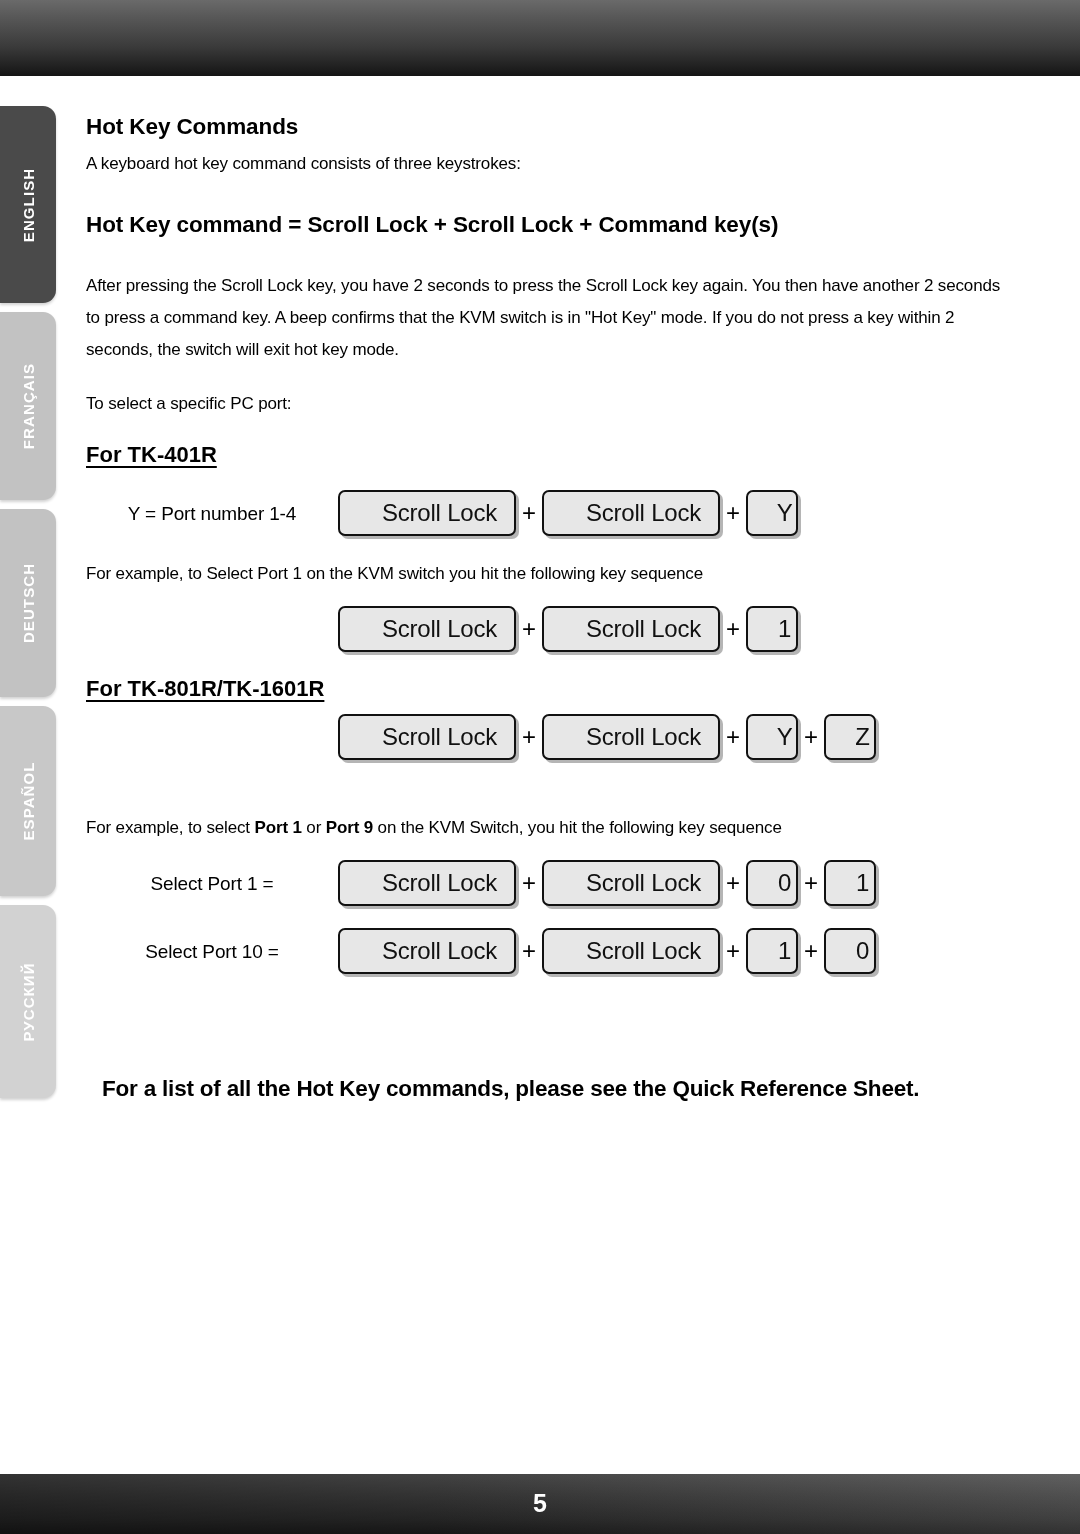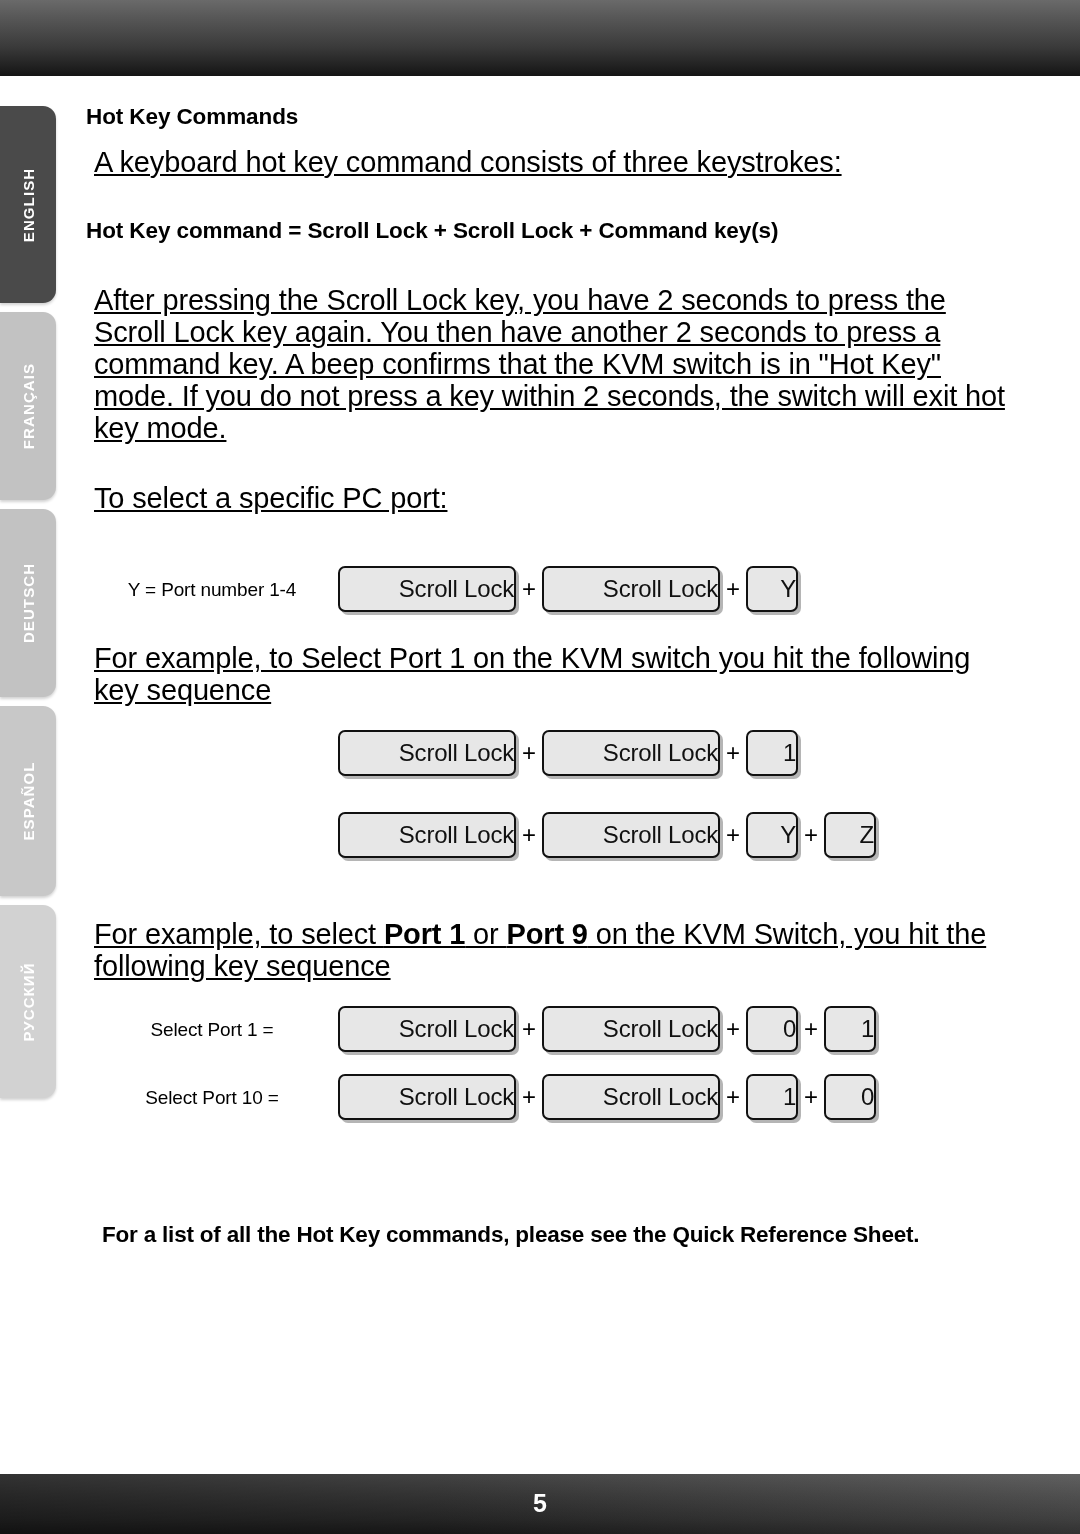--- a/index.html
+++ b/index.html
@@ -75,37 +75,36 @@
     color: #ffffff;
     font-size: 15px;
     font-weight: bold;
     letter-spacing: 1.1px;
   }
 
   
   .content {
     position: absolute;
     left: 86px;
-    top: 106px;
+    top: 116px;
     width: 930px;
   }
 
   .h-bold {
     font-size: 22.5px;
     font-weight: bold;
     line-height: 1.0;
     margin: 0;
     letter-spacing: -0.1px;
   }
   .p-text {
-    font-size: 29px;
+    font-size: 17px;
     line-height: 32px;
-    margin: 8px;
+    margin: 0;
     letter-spacing: -0.15px;
-    text-decoration: underline;
   }
   .h-underline {
     font-size: 22px;
     font-weight: bold;
     text-decoration: underline;
     text-underline-offset: 4px;
     margin: 0;
     display: inline-block;
   }
   .gap-md { height: 22px; }
@@ -127,21 +126,21 @@
     display: flex;
     align-items: center;
   }
   .key {
     box-sizing: border-box;
     background: #e7e7e7;
     border: 2px solid #111111;
     border-radius: 7px;
     height: 46px;
     line-height: 42px;
-    text-align: right;
+    text-align: center;
     font-size: 24px;
     color: #111111;
     box-shadow: 3px 3px 0 rgba(120,120,120,0.55);
     letter-spacing: -0.2px;
     padding-left: 25px;
   }
   .key.wide { width: 178px; }
   .key.narrow { width: 52px; }
   .plus {
     font-size: 24px;
@@ -199,20 +198,23 @@
   <div class="gap-lg"></div>
 
   <div class="p-text">After pressing the Scroll Lock key, you have 2 seconds to press the Scroll Lock key again. You then have another 2 seconds to press a command key. A beep confirms that the KVM switch is in "Hot Key" mode. If you do not press a key within 2 seconds, the switch will exit hot key mode.</div>
 
   <div class="gap-md"></div>
 
   <div class="p-text">To select a specific PC port:</div>
 
   <div class="gap-md"></div>
 
+  <div>
+    <span class="h-underline">For TK-401R</span>
+  </div>
 
   <div style="height:22px"></div>
 
   <div class="key-row">
     <div class="row-label" style="width:252px">Y = Port number 1-4</div>
     <div class="keys">
       <div class="key wide">Scroll Lock</div>
       <span class="plus">+</span>
       <div class="key wide">Scroll Lock</div>
       <span class="plus">+</span>
@@ -232,20 +234,23 @@
       <div class="key wide">Scroll Lock</div>
       <span class="plus">+</span>
       <div class="key wide">Scroll Lock</div>
       <span class="plus">+</span>
       <div class="key narrow">1</div>
     </div>
   </div>
 
   <div style="height:24px"></div>
 
+  <div>
+    <span class="h-underline">For TK-801R/TK-1601R</span>
+  </div>
 
   <div style="height:12px"></div>
 
   <div class="key-row">
     <div style="width:252px"></div>
     <div class="keys">
       <div class="key wide">Scroll Lock</div>
       <span class="plus">+</span>
       <div class="key wide">Scroll Lock</div>
       <span class="plus">+</span>

